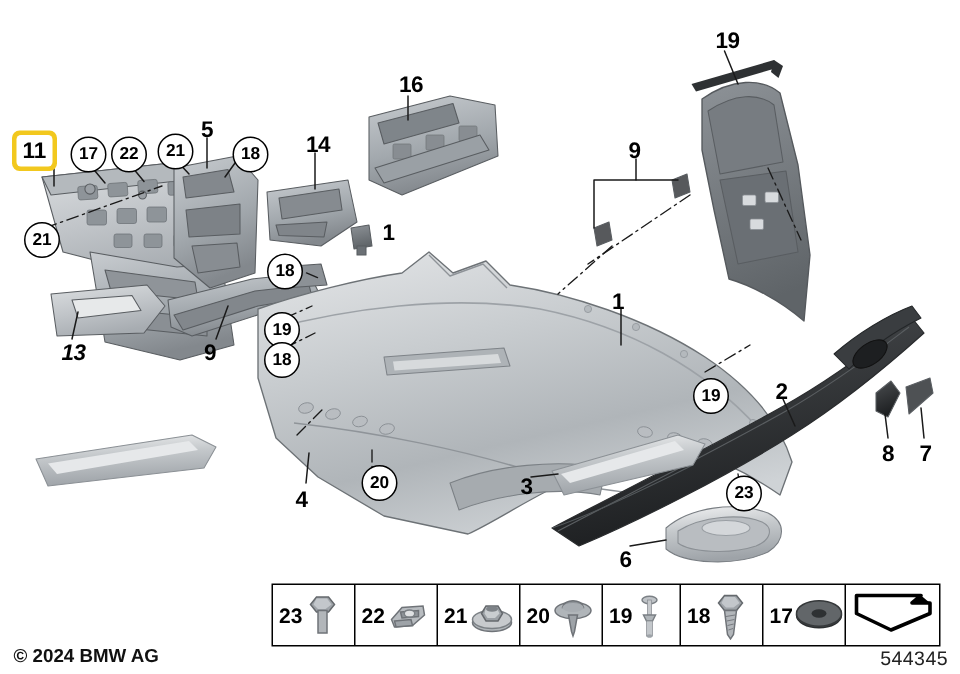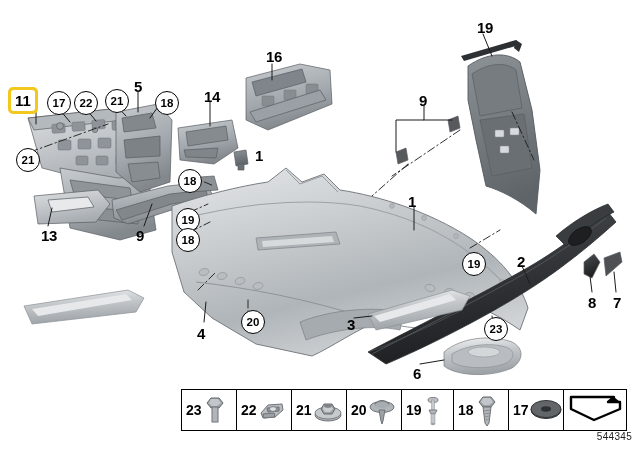--- a/index.html
+++ b/index.html
@@ -24,21 +24,21 @@
       font-weight:bold;font-size:15px;color:#000;}
 
   
   #legend{position:absolute;left:181px;top:389px;height:40px;
           display:flex;border:1.3px solid #000;background:#fff;}
   .lgcell{border-right:1.3px solid #000;display:flex;align-items:center;
           padding:0 3px 0 4px;box-sizing:border-box;}
   .lgcell:last-child{border-right:none;}
   .lgnum{font-weight:bold;font-size:14px;color:#000;margin-right:1px;}
   .lgicon{display:flex;align-items:center;justify-content:center;}
-  #drawno{position:absolute;right:8px;top:431px;font-size:10px;
+  #drawno{position:absolute;right:8px;top:431px;font-size:13px;
           color:#222;letter-spacing:0.3px;}
   #copyright{position:absolute;left:9px;top:430px;font-size:12.5px;
              font-weight:bold;color:#111;}
 </style>
 </head>
 <body>
 
 <div id="diagram">
 
   <svg id="art" viewBox="0 0 640 449">
@@ -330,21 +330,21 @@
     <span>18</span>
     </div>
   <div class="circ" style="left:176px;top:208px;">
     <span>19</span>
     </div>
   <div class="circ" style="left:176px;top:228px;">
     <span>18</span>
     </div>
   <div class="lbl" style="left:408px;top:194px;">
     <span>1</span></div>
-  <div class="lbl" style="left:41px;top:228px;">
+  <div class="lbl" style="left:41px;top:228px;font-style:italic;">
     <span>13</span></div>
   <div class="lbl" style="left:136px;top:228px;">
     <span>9</span></div>
   <div class="lbl" style="left:517px;top:254px;">
     <span>2</span></div>
   <div class="circ" style="left:462px;top:252px;">
     <span>19</span>
     </div>
   <div class="lbl" style="left:588px;top:295px;">
     <span>8</span></div>
@@ -459,14 +459,15 @@
         <svg width="56" height="34" viewBox="0 0 56 34">
           <path d="M3 4 L3 16 L26 27 L52 16 L52 9 L40 9 L46 4 Z" fill="#ffffff" stroke="#000" stroke-width="2.4" stroke-linejoin="round"></path>
           <path d="M40 9 L46 4 L52 9 Z" fill="#000"></path>
         </svg>
       </span>
     </div>
 
   </div>
 
   <div id="drawno">544345</div>
+  <div id="copyright">© 2024 BMW AG</div>
 
 </div>
 
 </body></html>

